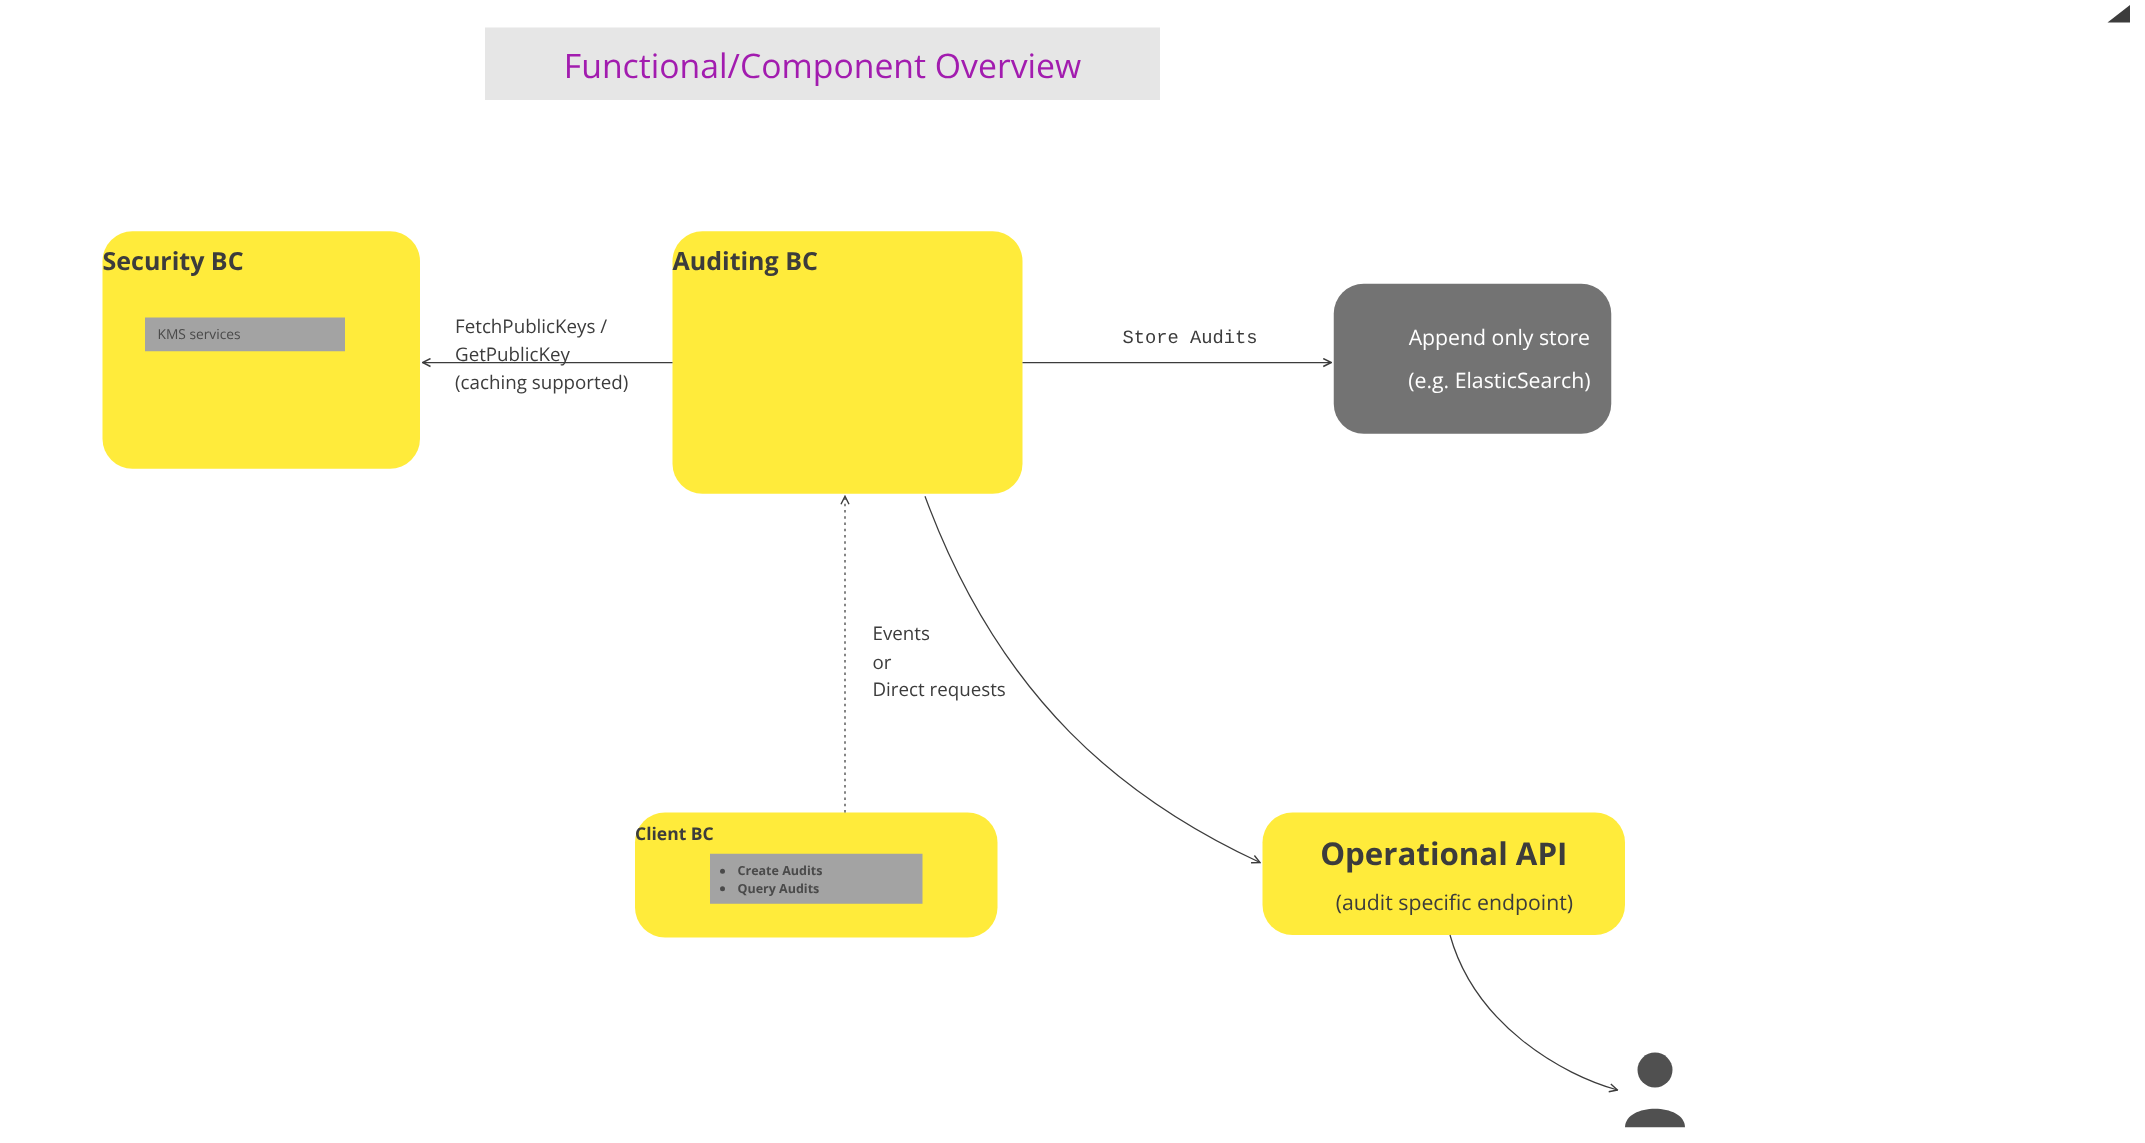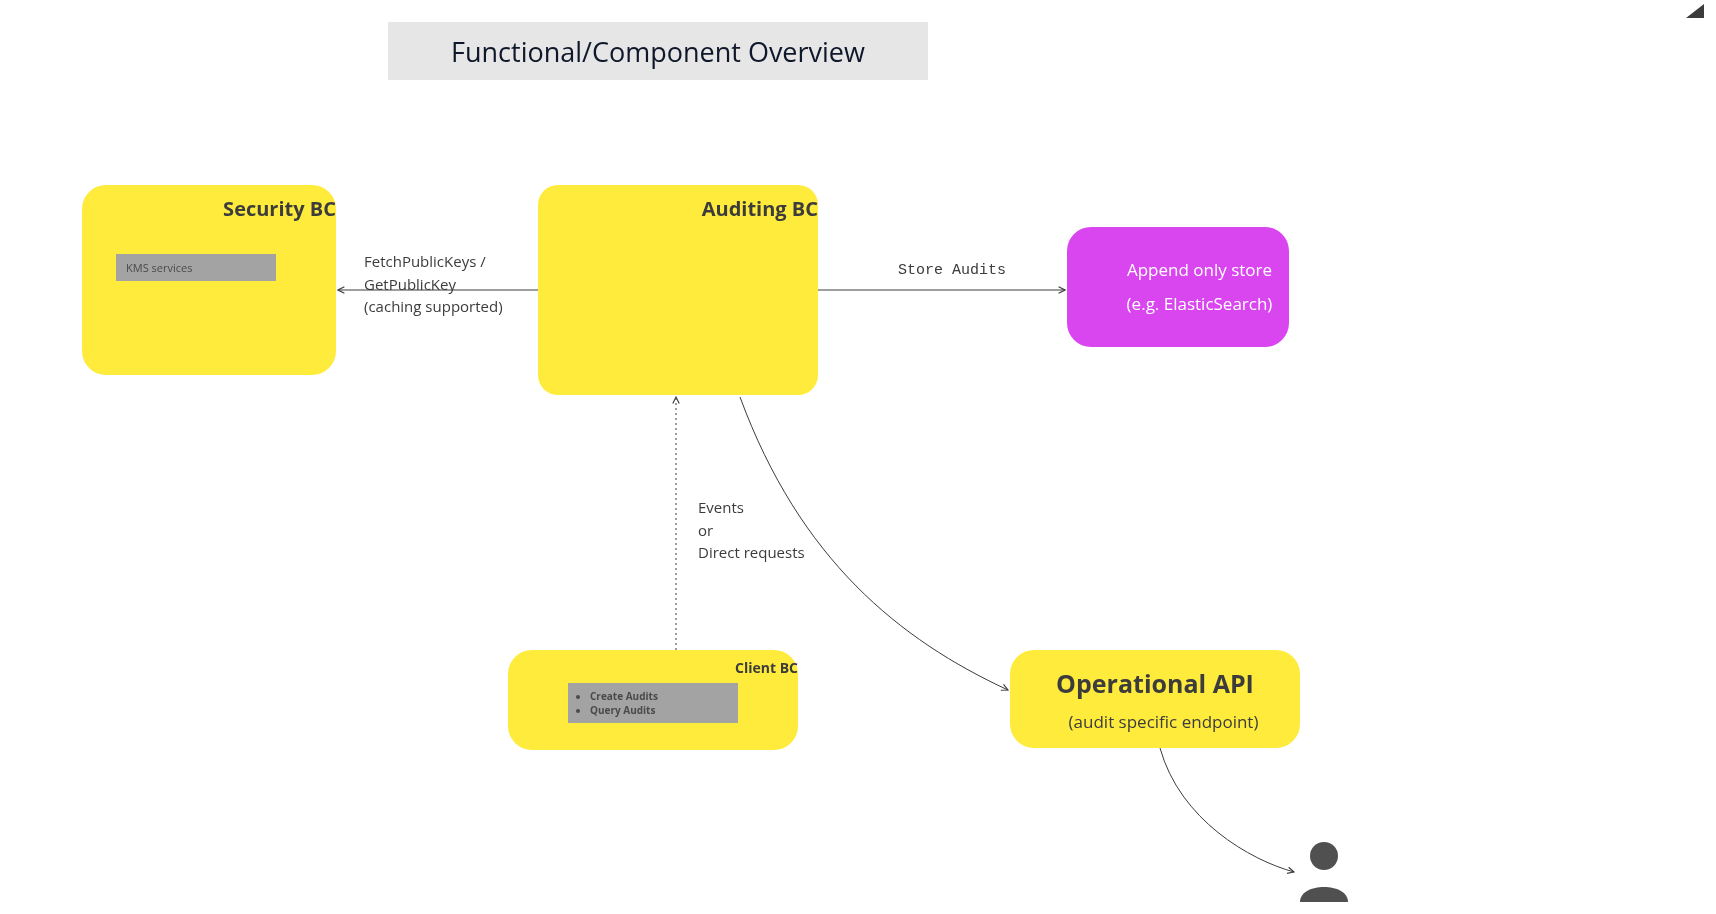--- a/index.html
+++ b/index.html
@@ -11,33 +11,33 @@
     overflow:hidden;
   }
   .canvas{position:relative;width:1716px;height:914px;}
   .title-banner{
     position:absolute;
     left:388px;top:22px;
     width:540px;height:58px;
     background:#e6e6e6;
     display:flex;align-items:center;justify-content:center;
     font-size:27px;
-    color:#0f172a;
+    color:#a21caf;
   }
   .node{
     position:absolute;
     border-radius:24px;
     box-sizing:border-box;
   }
   .node.yellow{background:#ffeb3b;}
-  .node.gray{background:#d946ef;color:#ffffff;padding-left:43px;}
+  .node.gray{background:#737373;color:#ffffff;padding-left:43px;}
   .node-title{
     font-weight:700;
     font-size:20px;
-    text-align:right;
+    text-align:left;
     color:#3c3c3c;
   }
   .sub-box{
     background:#a3a3a3;
     font-size:11px;
     color:#4a4a4a;
     padding:6px 10px;
     box-sizing:border-box;
   }
   .edge-label{
@@ -89,21 +89,21 @@
 
   <div class="title-banner">
     <span>Functional/Component Overview</span>
   </div>
 
   <div class="node yellow" style="left:82px;top:185px;width:254px;height:190px;">
     <div class="node-title" style="margin-top:10px;">Security BC</div>
     <div class="sub-box" style="margin:32px 14px 0 34px;width:160px;">KMS services</div>
   </div>
 
-  <div class="node yellow" style="left:538px;top:185px;width:280px;height:210px;border-radius:20px;">
+  <div class="node yellow" style="left:538px;top:185px;width:280px;height:210px;">
     <div class="node-title" style="margin-top:10px;">Auditing BC</div>
   </div>
 
   <div class="node gray" style="left:1067px;top:227px;width:222px;height:120px;display:flex;align-items:center;justify-content:center;">
     <div class="append-body">
       <span>Append only store</span><br>
       <span>(e.g. ElasticSearch)</span>
     </div>
   </div>
 

